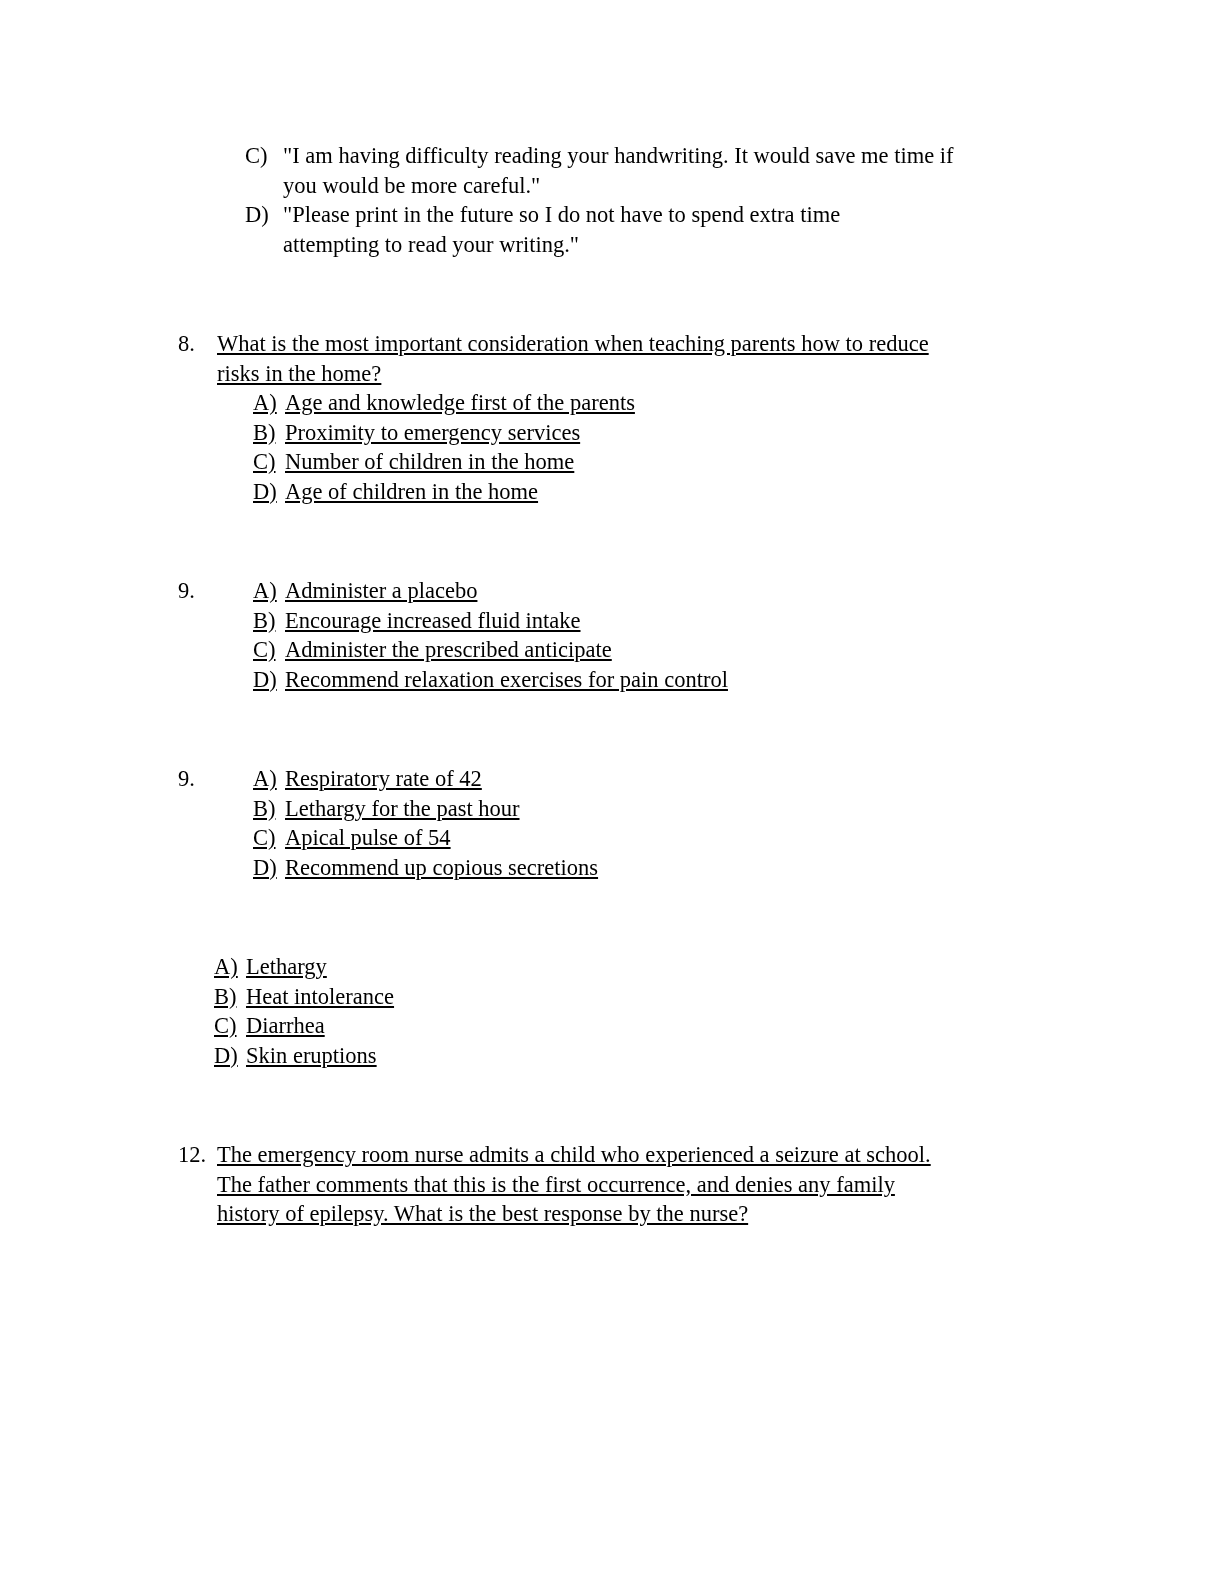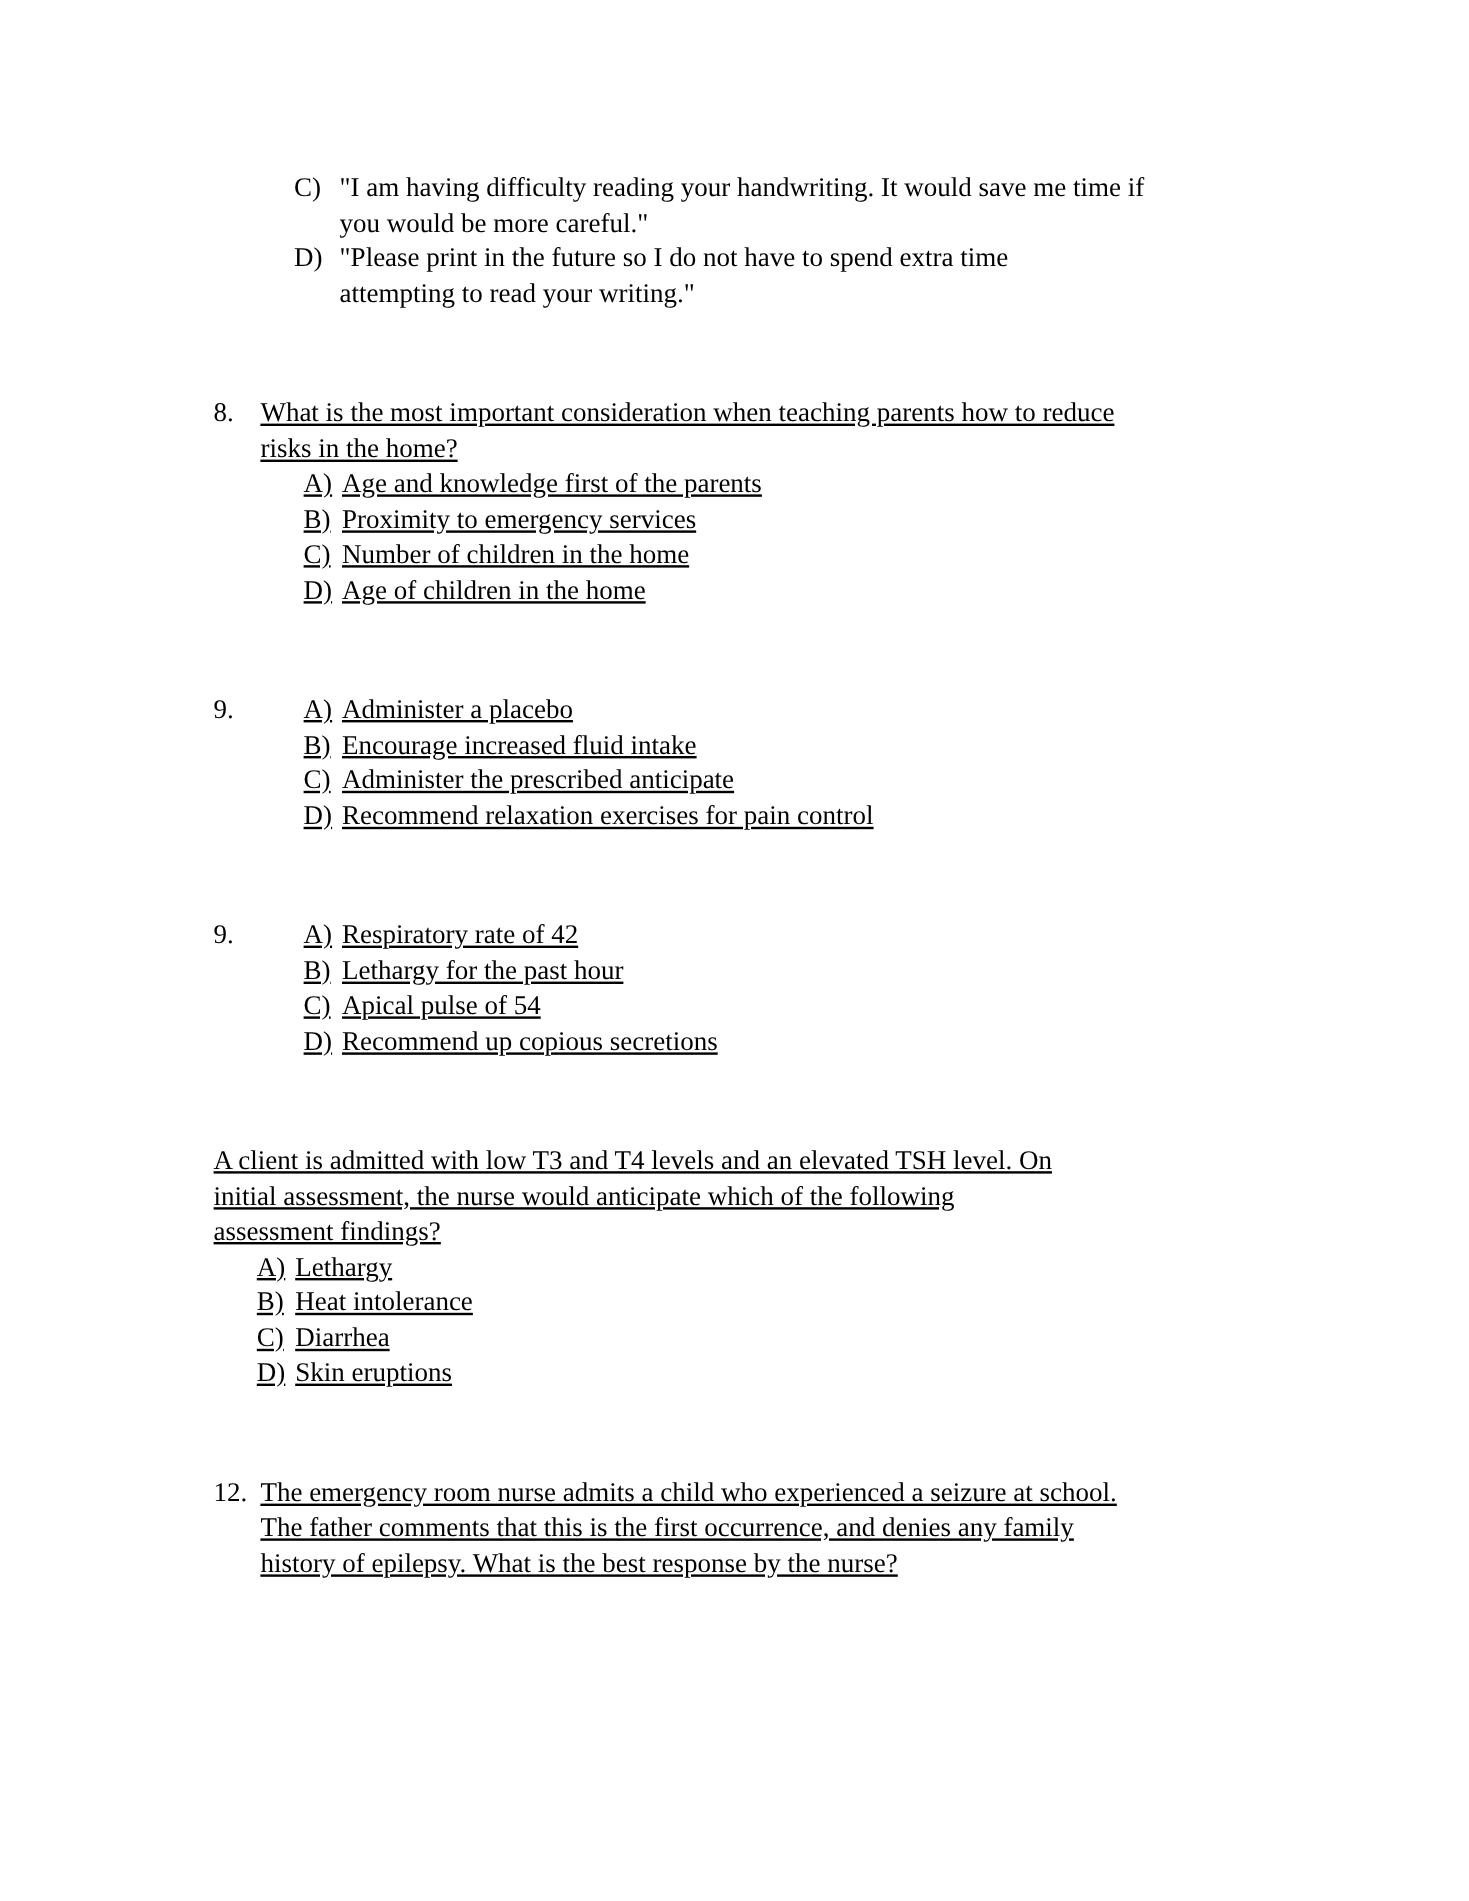--- a/index.html
+++ b/index.html
@@ -121,23 +121,20 @@
         <div class="opt-row">
           <span class="opt-letter">D)</span>
           <span class="opt-text">Recommend up copious secretions</span>
         </div>
       </div>
     </div>
   </div>
 
   <div class="question">
     <div class="q-body">
-      <div class="q-text pre">A client is admitted with low T3 and T4 levels and an elevated TSH level. On
-initial assessment, the nurse would anticipate which of the following
-assessment findings?</div>
       <div class="q-opts">
         <div class="opt-row">
           <span class="opt-letter">A)</span>
           <span class="opt-text">Lethargy</span>
         </div>
         <div class="opt-row">
           <span class="opt-letter">B)</span>
           <span class="opt-text">Heat intolerance</span>
         </div>
         <div class="opt-row">

